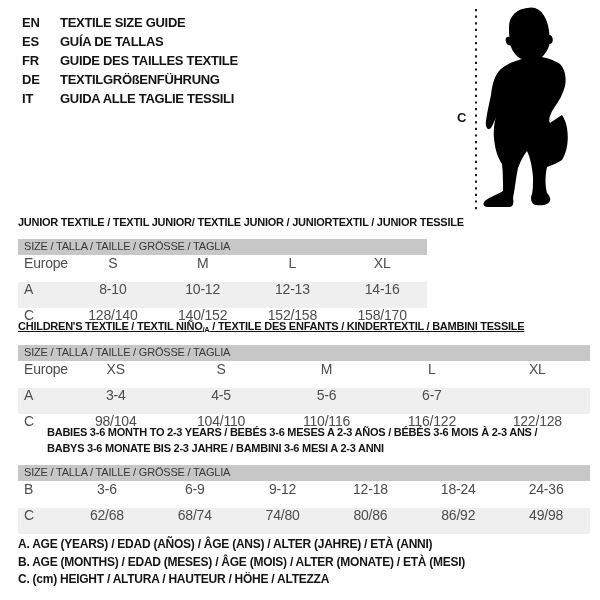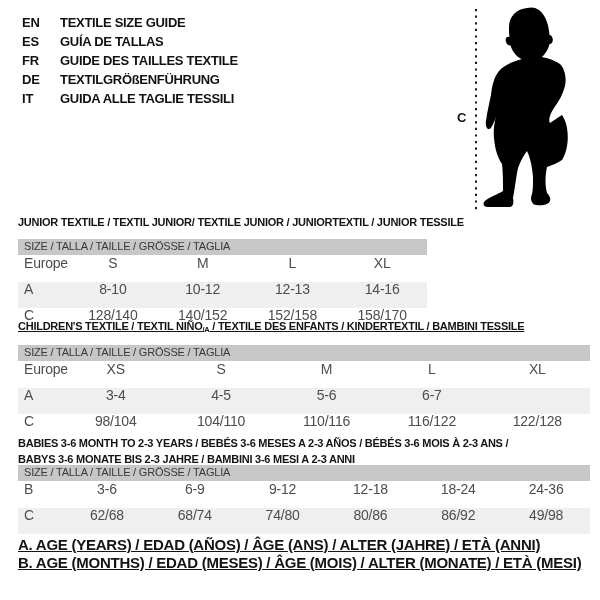--- a/index.html
+++ b/index.html
@@ -44,26 +44,26 @@
   .t-row .rowlabel{text-align:left;padding-left:6px;}
   .t-row .cell{text-align:center;}
   .cols-t1{grid-template-columns:50px repeat(4,1fr);}
   .cols-t2{grid-template-columns:45px repeat(5,1fr);}
   .cols-t3{grid-template-columns:45px repeat(6,1fr);}
   #table-junior{top:239px;width:409px;}
   #table-children{top:345px;width:572px;}
   #table-babies{top:465px;width:572px;}
   #title-junior{top:216px;}
   #title-children{top:320px;text-decoration:underline;}
-  #title-babies{top:436px;}
+  #title-babies{top:425px;margin-left:29px;}
   
   .footnotes{position:absolute;left:18px;top:536px;}
   .footnote{
-    height:17.5px;line-height:17.5px;font-size:15px;font-weight:bold;
-    letter-spacing:-0.25px;color:#141414;white-space:nowrap;text-decoration:underline;
+    height:17.5px;line-height:17.5px;font-size:12px;font-weight:bold;
+    letter-spacing:-0.25px;color:#141414;white-space:nowrap;
   }
 </style>
 </head>
 <body>
 
 <div class="lang-list">
   <div class="lang-row">
     <span class="lang-code">EN</span>
     <span class="lang-label">TEXTILE SIZE GUIDE</span>
   </div>
@@ -210,13 +210,14 @@
     <span class="cell">74/80</span>
     <span class="cell">80/86</span>
     <span class="cell">86/92</span>
     <span class="cell">49/98</span>
   </div>
 </div>
 
 <div class="footnotes">
   <div class="footnote">A. AGE (YEARS) / EDAD (AÑOS) / ÂGE (ANS) / ALTER (JAHRE) / ETÀ (ANNI)</div>
   <div class="footnote">B. AGE (MONTHS) / EDAD (MESES) / ÂGE (MOIS) / ALTER (MONATE) / ETÀ (MESI)</div>
+  <div class="footnote">C. (cm) HEIGHT / ALTURA / HAUTEUR / HÖHE / ALTEZZA</div>
 </div>
 
 </body></html>

